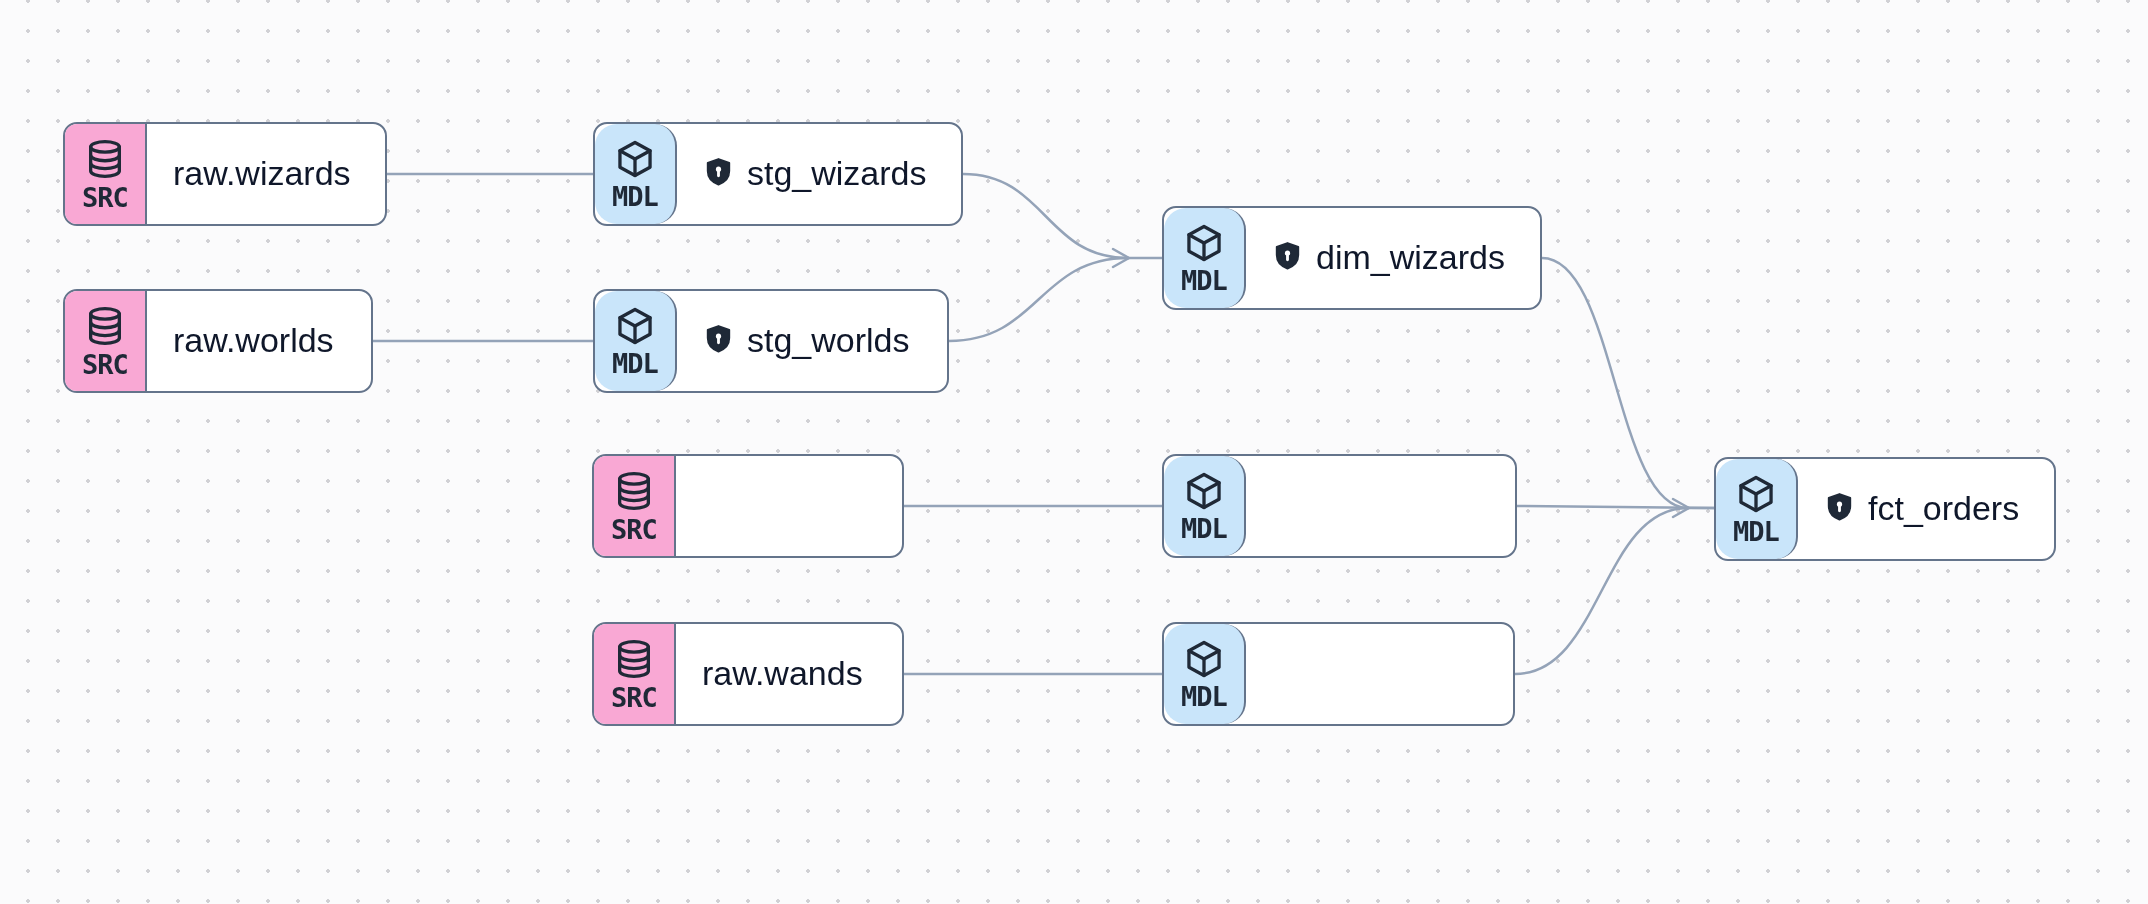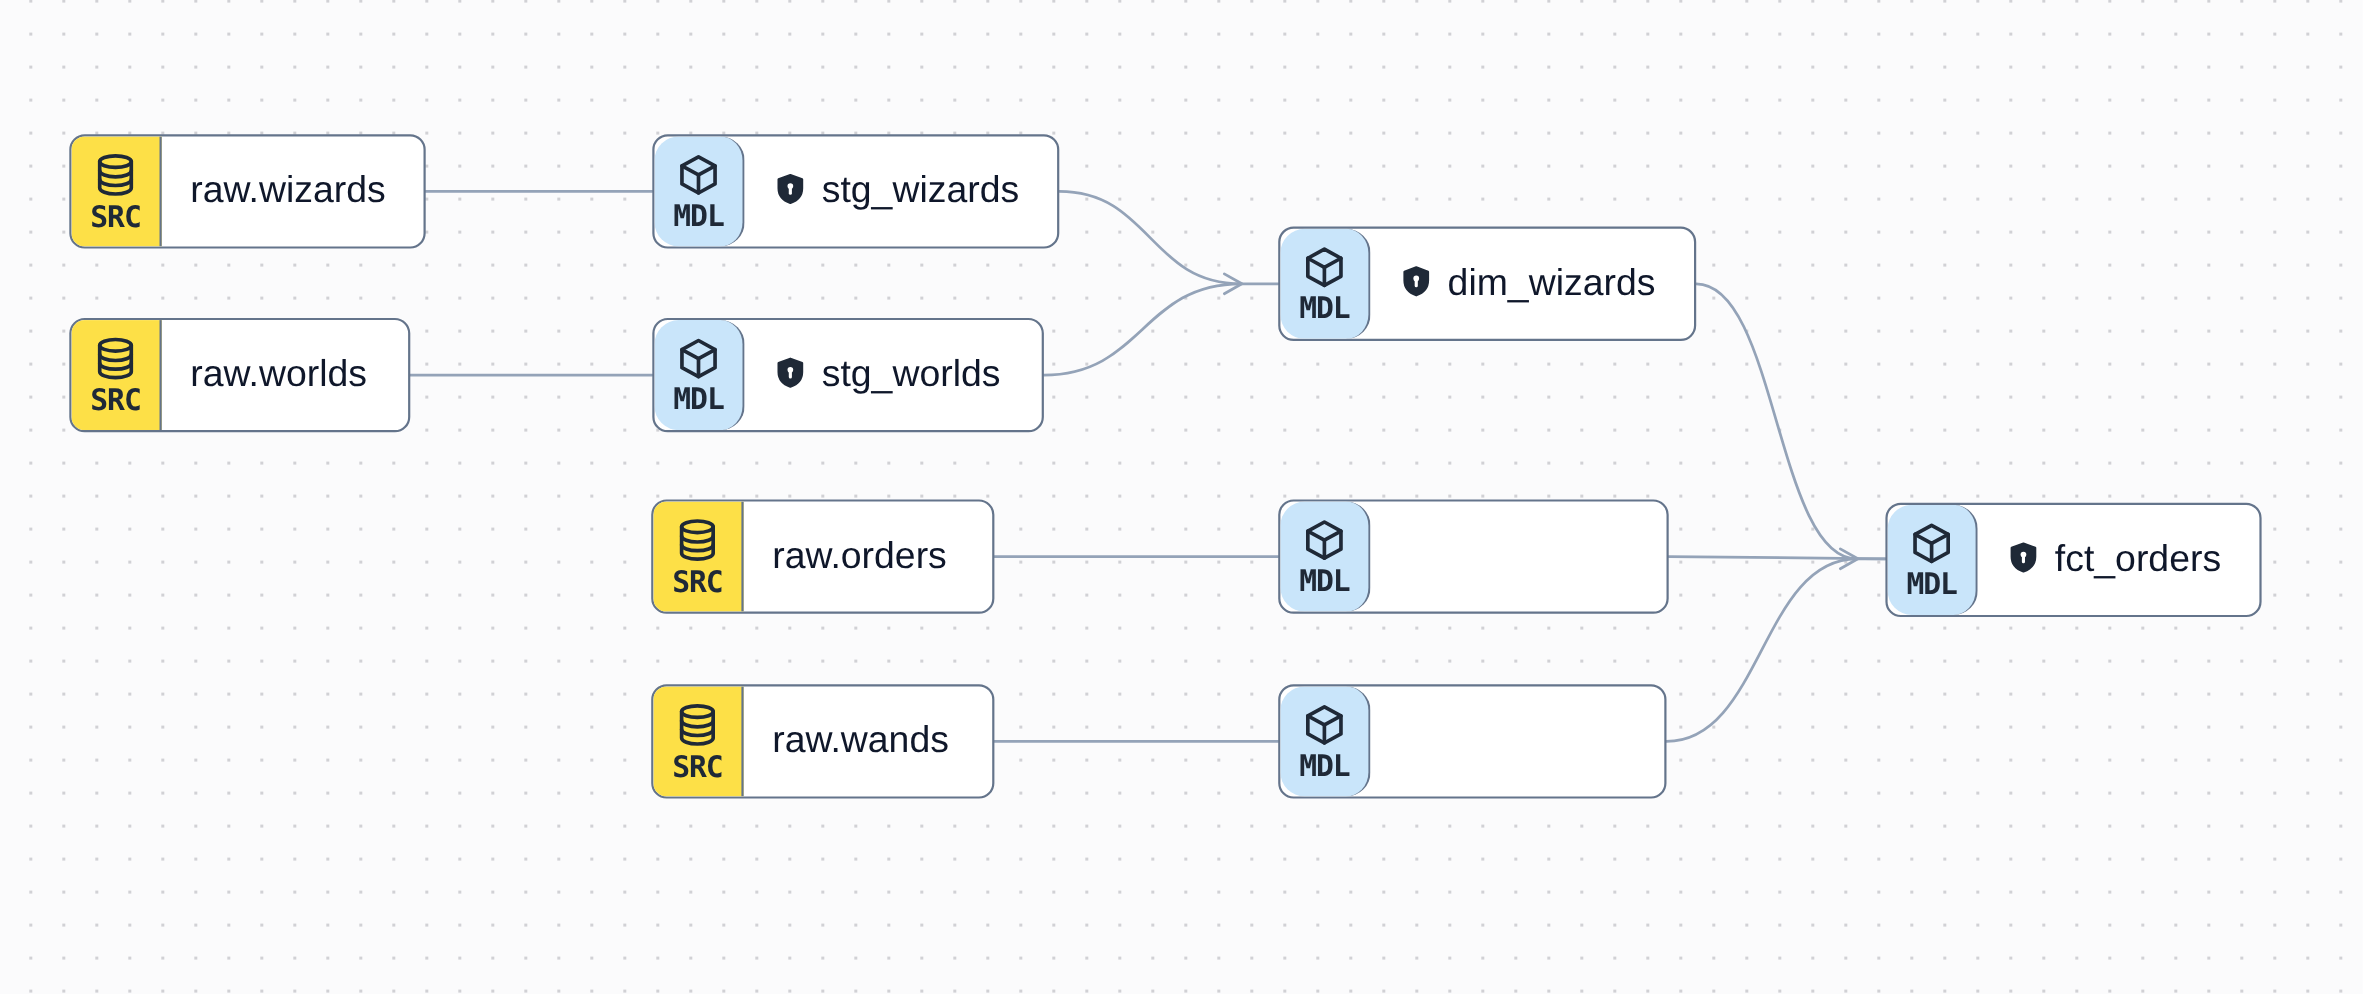--- a/index.html
+++ b/index.html
@@ -24,21 +24,21 @@
     box-sizing:border-box;
     overflow:hidden;
     cursor:pointer;
   }
   .badge{
     flex:0 0 80px;width:80px;
     display:flex;flex-direction:column;align-items:center;justify-content:center;
     gap:3px;
     border-right:2px solid #64748b;
   }
-  .node.source .badge{background:#fde047;}
+  .node.source .badge{background:#f9a8d4;}
   .node.model  .badge{background:#c9e5fa;border-radius:22px;}
   .badge-label{
     font-family:"DejaVu Sans Mono","Liberation Mono",monospace;
     font-size:27px;font-weight:700;line-height:1;
     color:#1f2937;letter-spacing:-1px;
   }
   .body{
     flex:1;display:flex;
     padding:0 26px;gap:13px;min-width:0;margin-top:32px;
   }
@@ -153,23 +153,20 @@
       <div class="node source" style="left:592px;top:454px;width:312px">
         <div class="badge">
           <svg width="42" height="44" viewBox="0 0 24 24" fill="none" stroke="#1f2937" stroke-width="1.9" stroke-linecap="round" stroke-linejoin="round">
             <ellipse cx="12" cy="5.1" rx="8.2" ry="3"></ellipse>
             <path d="M3.8 5.1v13.7c0 1.7 3.7 3.1 8.2 3.1s8.2-1.4 8.2-3.1V5.1"></path>
             <path d="M3.8 9.9c0 1.7 3.7 3.1 8.2 3.1s8.2-1.4 8.2-3.1"></path>
             <path d="M3.8 14.4c0 1.7 3.7 3.1 8.2 3.1s8.2-1.4 8.2-3.1"></path>
           </svg>
           <span class="badge-label">SRC</span>
         </div>
-        <div class="body">
-          <span class="label">raw.orders</span>
-        </div>
       </div>
       <div class="node model" style="left:1162px;top:454px;width:355px">
         <div class="badge">
           <svg width="42" height="42" viewBox="0 0 24 24" fill="none" stroke="#1f2937" stroke-width="1.9" stroke-linecap="round" stroke-linejoin="round">
             <path d="M12 2.6 20.6 7.3v9.4L12 21.4 3.4 16.7V7.3Z"></path>
             <path d="M3.4 7.3 12 12l8.6-4.7"></path>
             <path d="M12 12v9.4"></path>
           </svg>
           <span class="badge-label">MDL</span>
         </div>

